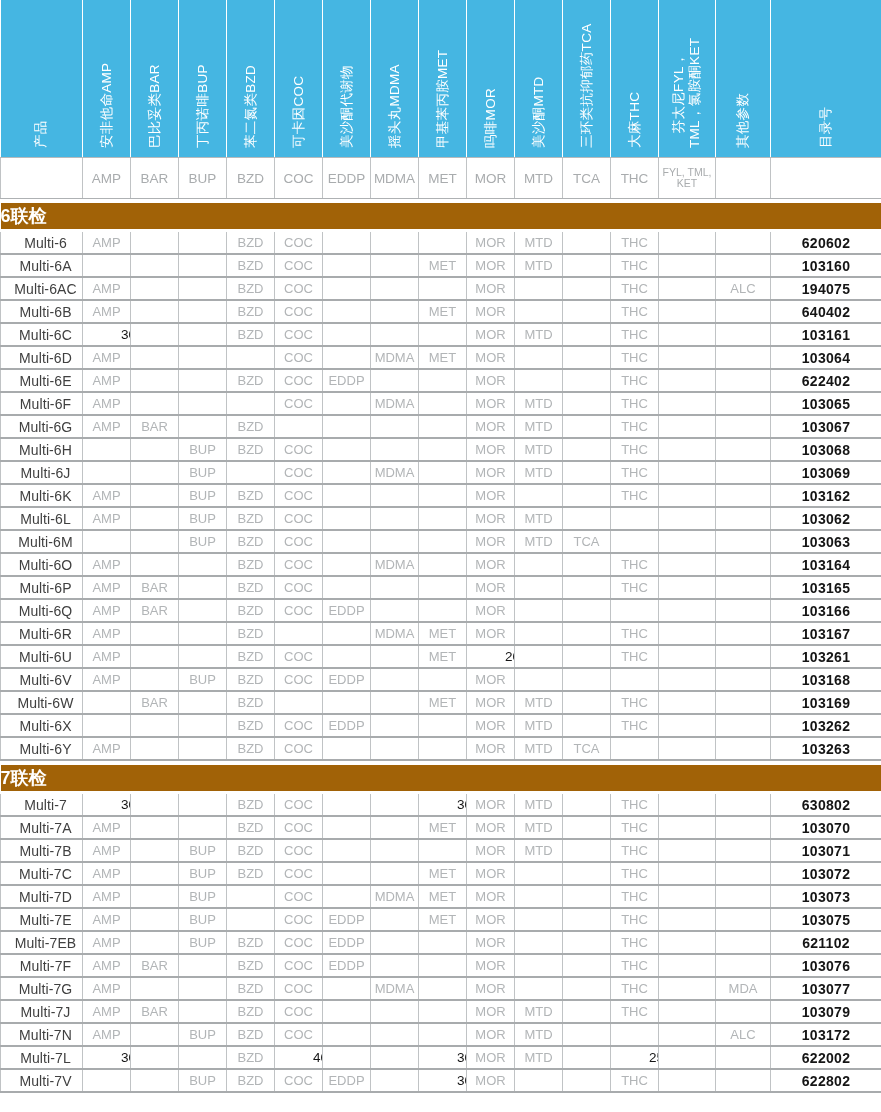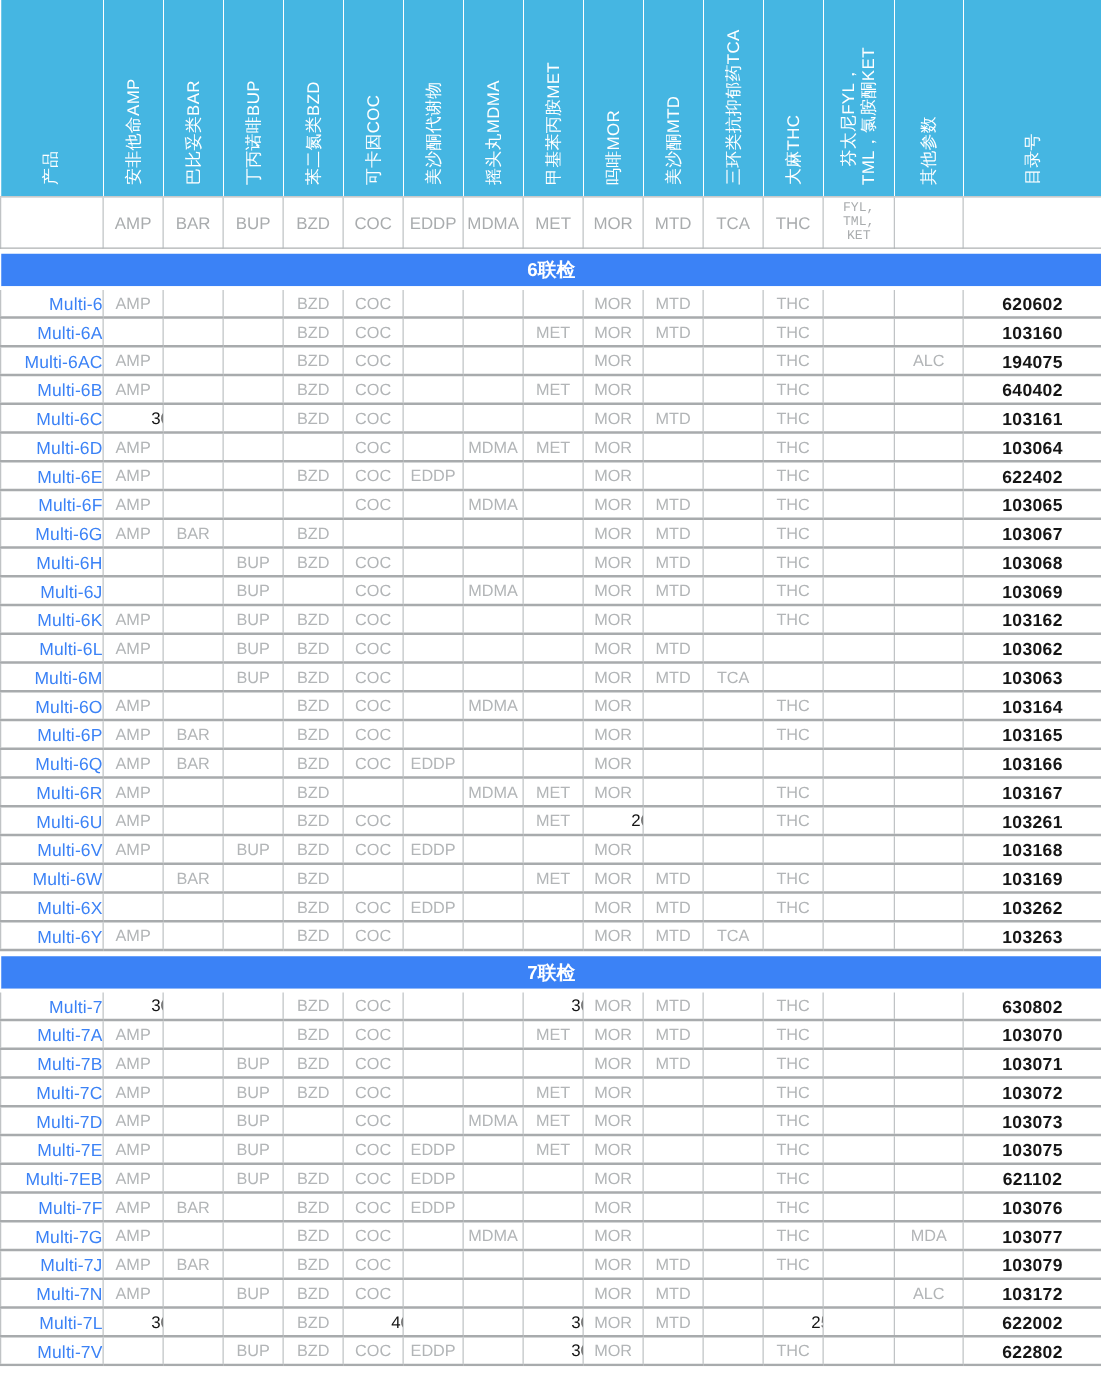--- a/index.html
+++ b/index.html
@@ -44,28 +44,27 @@
     text-align:center;
     vertical-align:middle;
     color:#a9acae;
     font-size:13.5px;
     border-right:1px solid #c0c3c5;
     border-left:1px solid #c0c3c5;
     border-bottom:1px solid #aeb1b3;
     background:#fff;
     padding:0;
   }
-  .sub-small{font-size:10.5px;line-height:11px;white-space:pre-line;display:inline-block;font-family:Liberation Mono, monospace;}
+  .sub-small{font-size:10.5px;line-height:11px;white-space:pre-line;display:inline-block;}
   
   tr.bar-row td{
-    background:#3b82f6;
+    background:#a16207;
     color:#fff;
     font-weight:bold;
-    font-size:15px;
-    text-align:center;
+    font-size:18px;
     vertical-align:middle;
     height:26px;
     border:none;
     padding:0;
   }
   tr.spacer td{border:none;background:#fff;padding:0;line-height:0;font-size:0;}
   
   tr.data-row td{
     height:21px;
     text-align:center;
@@ -73,23 +72,23 @@
     font-size:13px;
     color:#b2b5b7;
     border-right:1px solid #c0c3c5;
     border-left:1px solid #c0c3c5;
     border-bottom:2px solid #a8abad;
     padding:0;
     overflow:hidden;
     white-space:nowrap;
   }
   tr.data-row td.product{
-    text-align:right;
+    text-align:center;
     padding-left:8px;
-    color:#3b82f6;
+    color:#404040;
     font-size:14px;
     letter-spacing:.1px;
   }
   tr.data-row td.num{color:#151515;font-size:13.5px;padding-left:38px;}
   tr.data-row td.catalog{color:#151515;font-size:14px;letter-spacing:.3px;font-weight:bold;}
 </style>
 </head>
 <body>
 
 <table>

